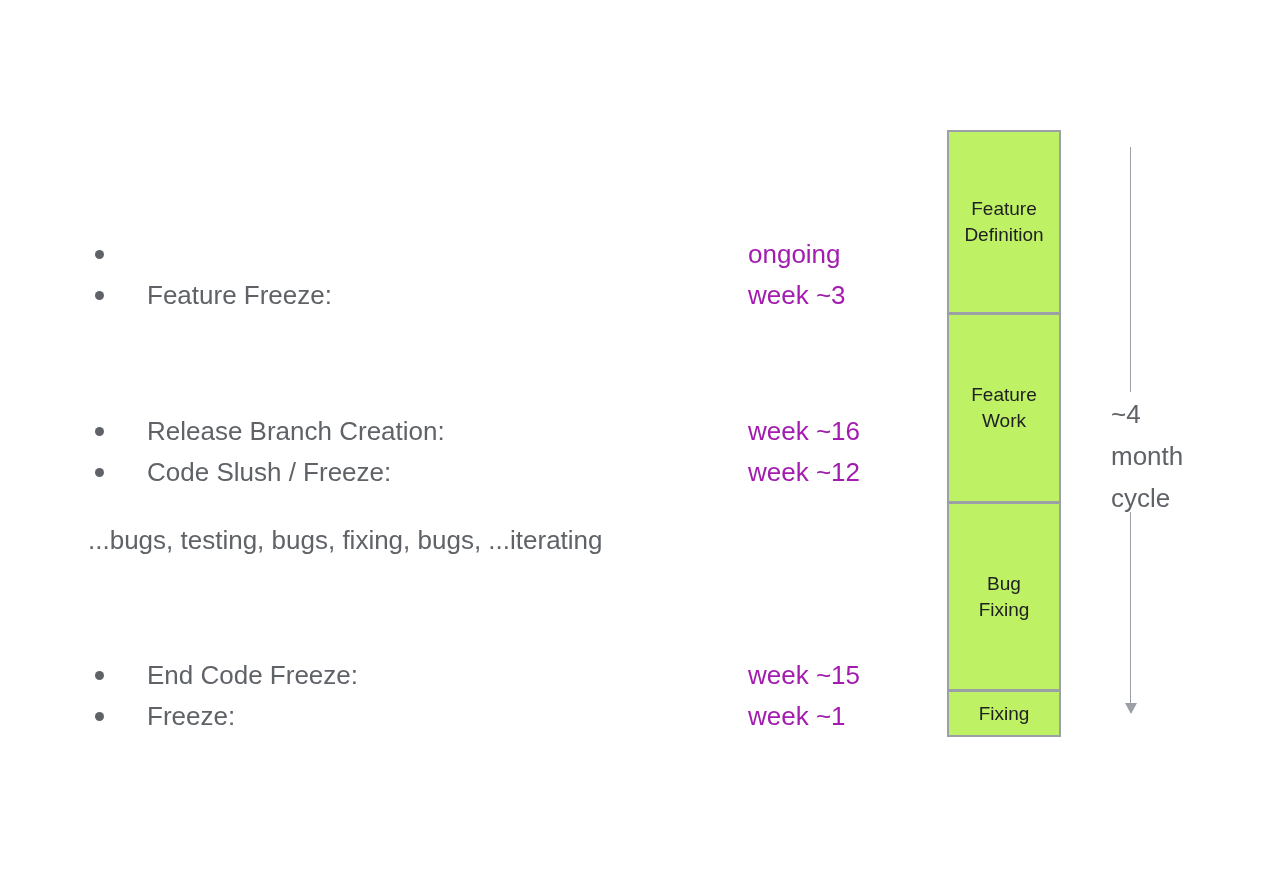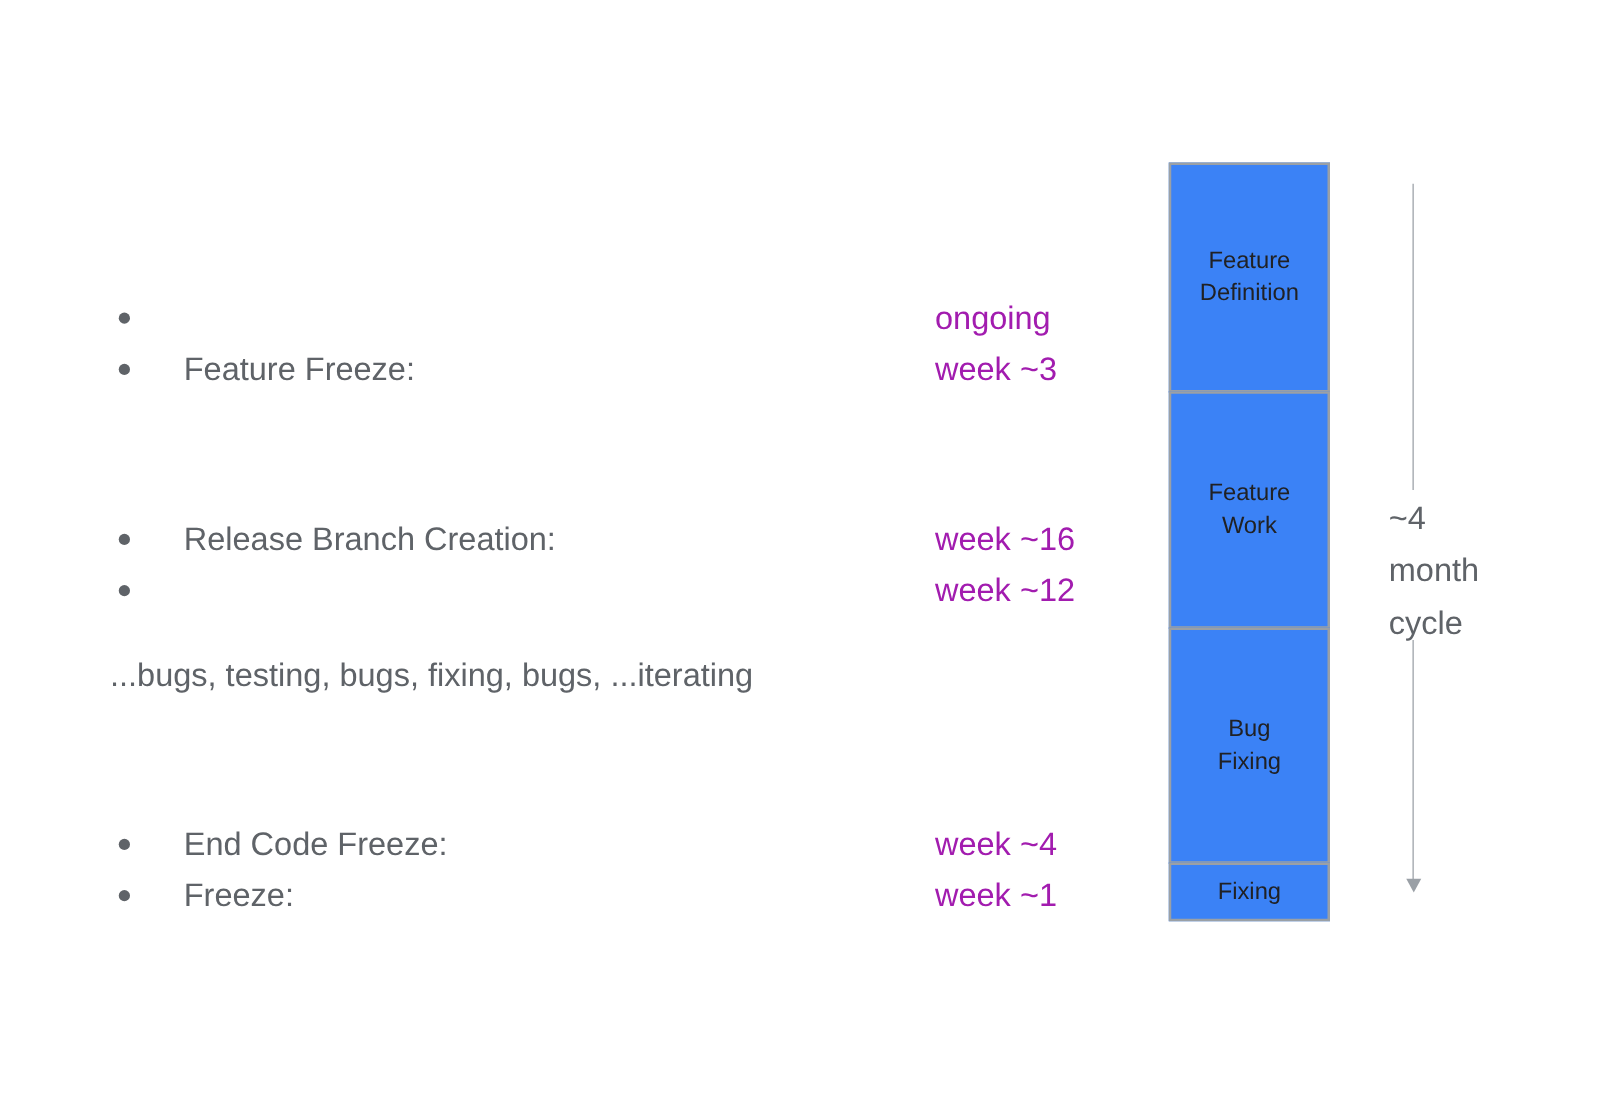--- a/index.html
+++ b/index.html
@@ -73,24 +73,24 @@
   
   .phase-column {
     position: absolute;
     left: 935px;
     top: 130px;
     width: 123px;
     height: 607px;
   }
   .phase-block {
     position: absolute;
-    left: 0;
-    width: 129px;
+    left: 12px;
+    width: 114px;
     box-sizing: border-box;
-    background: #3b82f6;
+    background: #bef264;
     border: 2px solid #9aa0a6;
     display: flex;
     align-items: center;
     justify-content: center;
     text-align: center;
   }
   .phase-text {
     font-size: 19px;
     line-height: 26px;
     color: #202124;
@@ -152,29 +152,30 @@
   </div>
 
   <div class="bullet-row" style="top:414px">
     <span class="bullet-dot"></span>
     <span class="bullet-label">Release Branch Creation:</span>
     <span class="bullet-value">week ~16</span>
   </div>
 
   <div class="bullet-row" style="top:455px">
     <span class="bullet-dot"></span>
+    <span class="bullet-label">Code Slush / Freeze:</span>
     <span class="bullet-value">week ~12</span>
   </div>
 
   <div class="plain-row" style="top:523px">...bugs, testing, bugs, fixing, bugs, ...iterating</div>
 
   <div class="bullet-row" style="top:658px">
     <span class="bullet-dot"></span>
     <span class="bullet-label">End Code Freeze:</span>
-    <span class="bullet-value">week ~4</span>
+    <span class="bullet-value">week ~15</span>
   </div>
 
   <div class="bullet-row" style="top:699px">
     <span class="bullet-dot"></span>
     <span class="bullet-label">Freeze:</span>
     <span class="bullet-value">week ~1</span>
   </div>
 
 </div>
 

